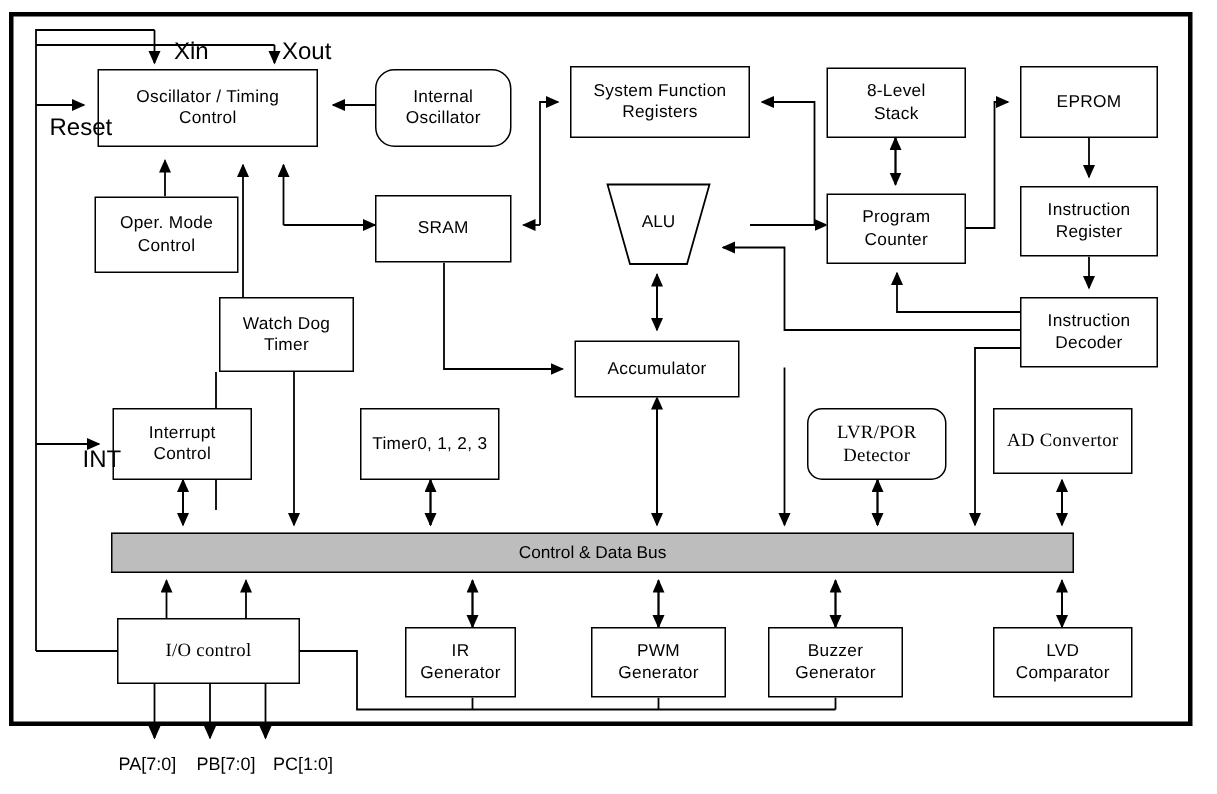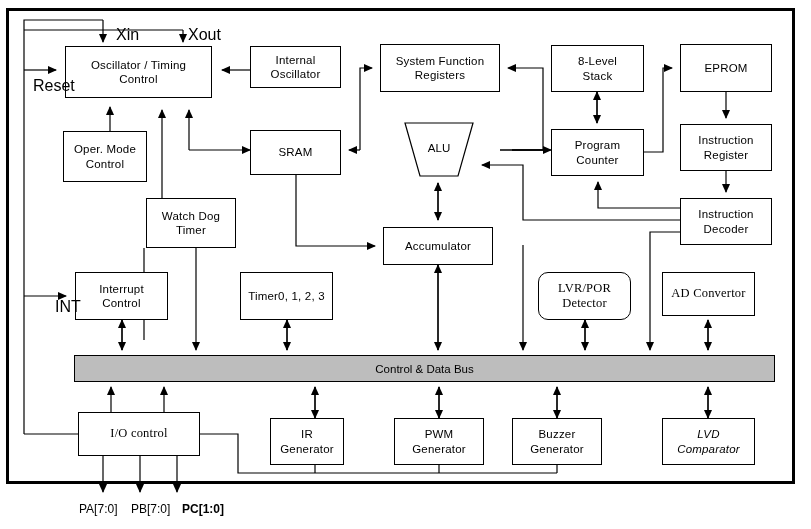--- a/index.html
+++ b/index.html
@@ -190,28 +190,28 @@
 
   <div class="frame"></div>
 
   <div class="blk" style="left:65px;top:46px;width:147px;height:52px;">
     <span>
         <span>Oscillator / Timing</span>
         <span>Control</span>
       </span>
   </div>
 
-  <div class="blk" style="left:63px;top:131px;width:84px;height:51px;">
+  <div class="blk" style="left:63px;top:131px;width:96px;height:51px;">
     <span>
         <span>Oper. Mode</span>
         <span>Control</span>
       </span>
   </div>
 
-  <div class="blk" style="left:250px;top:46px;width:91px;height:42px;">
+  <div class="blk" style="left:250px;top:46px;width:91px;height:52px;border-radius:13px;">
     <span>
         <span>Internal</span>
         <span>Oscillator</span>
       </span>
   </div>
 
   <div class="blk" style="left:250px;top:130px;width:91px;height:45px;">
     <span>
         <span>SRAM</span>
       </span>
@@ -316,40 +316,40 @@
       </span>
   </div>
 
   <div class="blk" style="left:512px;top:418px;width:90px;height:47px;">
     <span>
         <span>Buzzer</span>
         <span>Generator</span>
       </span>
   </div>
 
-  <div class="blk" style="left:662px;top:418px;width:93px;height:47px;font-style:italic;">
+  <div class="blk" style="left:662px;top:418px;width:93px;height:47px;">
     <span>
         <span>LVD</span>
         <span>Comparator</span>
       </span>
   </div>
 
   <div class="alu" style="left:404px;top:122px;width:70px;height:55px;">
     <svg class="shape" viewBox="0 0 70 55" xmlns="http://www.w3.org/2000/svg">
       <polygon points="1,1 69,1 54,54 16,54" fill="#ffffff" stroke="#000" stroke-width="1.2"></polygon>
     </svg>
     <span class="alutext">ALU</span>
   </div>
 
-  <div class="bus" style="left:74px;top:355px;width:701px;height:27px;">
+  <div class="bus" style="left:74px;top:355px;width:642px;height:27px;">
     <span>Control &amp; Data Bus</span>
   </div>
 
   <div class="lbl" style="left:104px;top:26px;">Xin</div>
   <div class="lbl" style="left:176px;top:26px;">Xout</div>
   <div class="lbl" style="left:21px;top:77px;">Reset</div>
   <div class="lbl" style="left:43px;top:298px;">INT</div>
 
   <div class="portlbl" style="left:79px;top:502px;">PA[7:0]</div>
   <div class="portlbl" style="left:131px;top:502px;">PB[7:0]</div>
-  <div class="portlbl" style="left:182px;top:502px;font-weight:bold;">PC[1:0]</div>
+  <div class="portlbl" style="left:182px;top:502px;">PC[1:0]</div>
 
 </div>
 
 </body></html>

